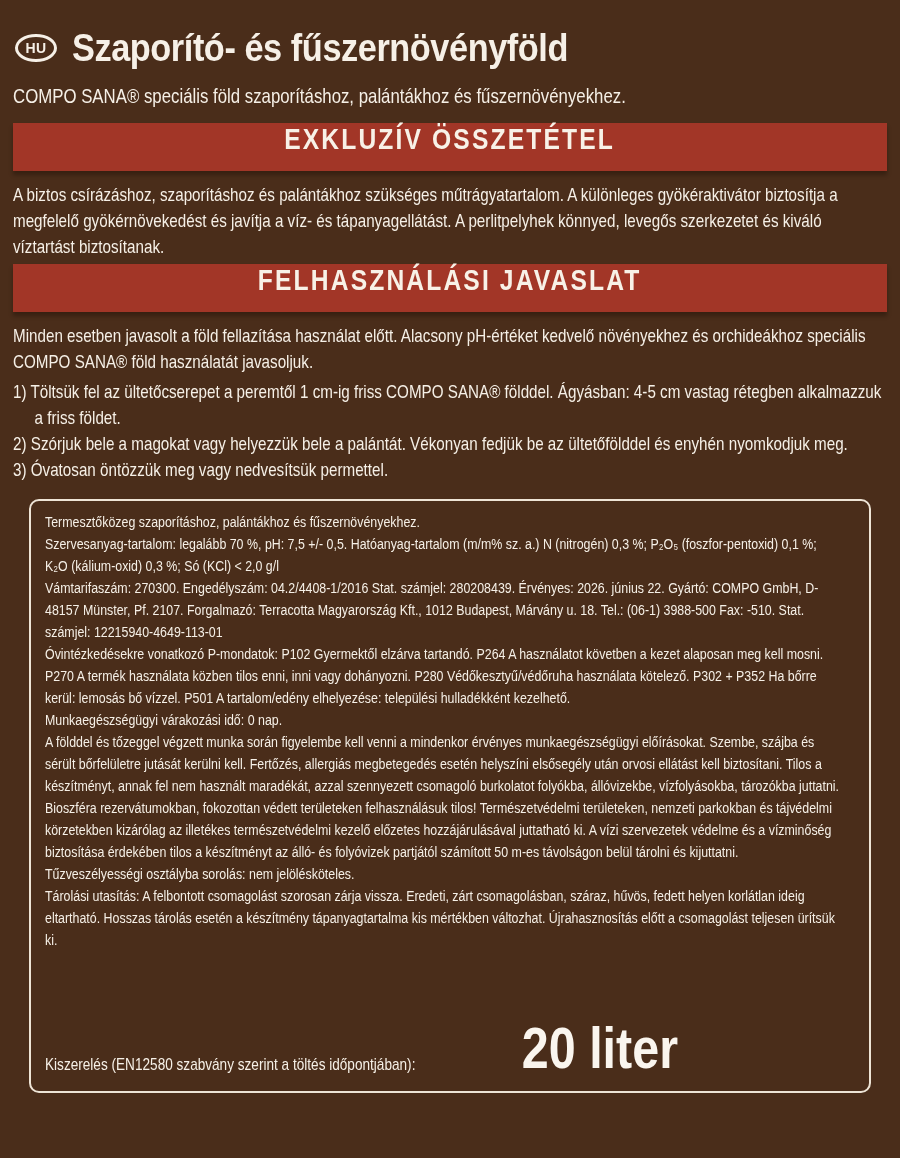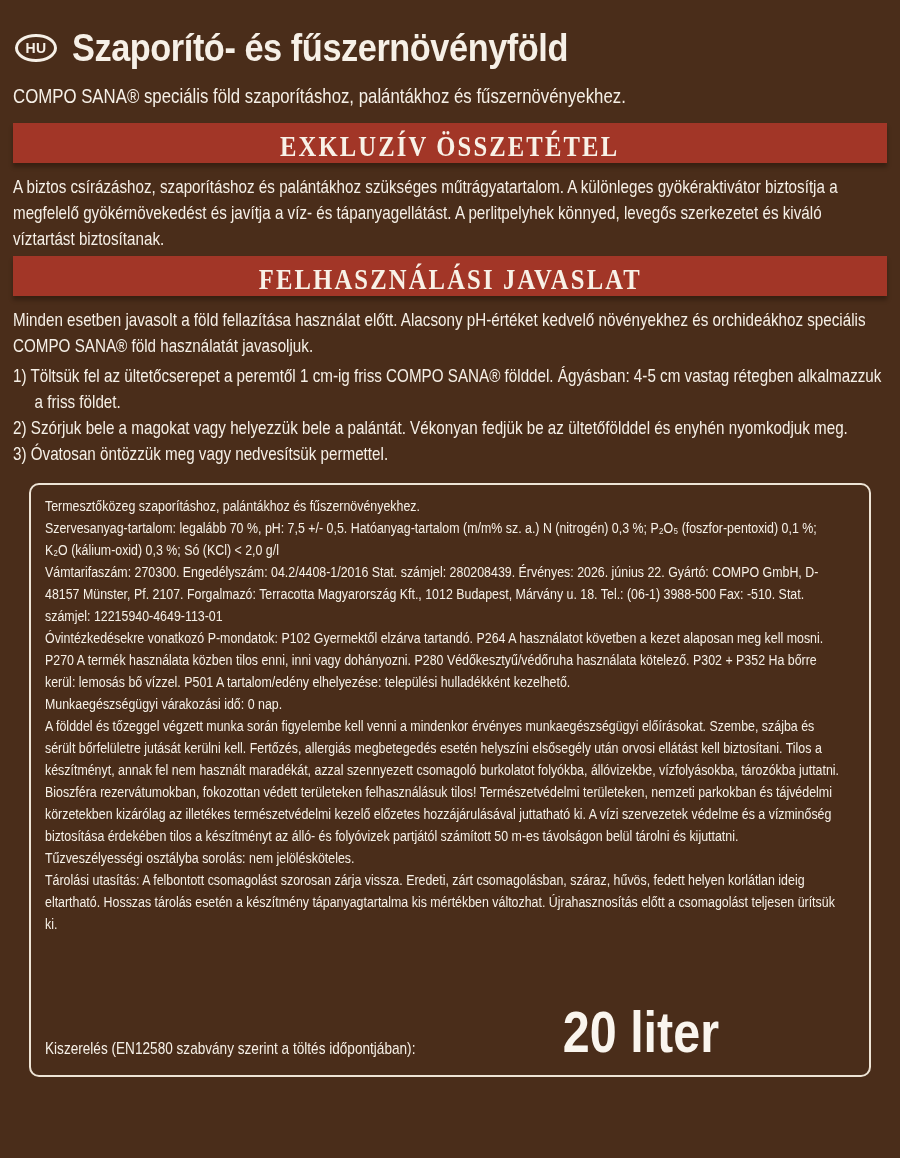--- a/index.html
+++ b/index.html
@@ -31,25 +31,24 @@
     font-weight: bold; font-size: 14px; letter-spacing: 0.5px;
   }
   .title {
     font-size: 39px; font-weight: bold; white-space: nowrap;
     transform: scaleX(0.88); transform-origin: 0 50%;
     letter-spacing: -0.5px;
   }
   .subtitle { margin-top: 14px; font-size: 21px; }
 
   .banner {
-    height: 40px;
+    height: 48px;
     background: #a23627;
-    display: flex; align-items: flex-end; justify-content: center;
+    display: flex; align-items: flex-start; justify-content: center;
     box-shadow: 0 4px 4px rgba(20,8,3,0.35);
-    font-family: Liberation Serif, serif;
   }
   .banner-1 { margin-top: 15px; }
   .banner-2 { margin-top: 4px; }
   .banner-text {
     font-size: 29px; font-weight: bold; letter-spacing: 2.5px;
     transform: scaleX(0.85); white-space: nowrap;
     color: #f8f1e7;
   }
   .body-text { margin-top: 11px; font-size: 19px; line-height: 26px; }
   .steps { margin-top: 4px; }
@@ -61,21 +60,20 @@
     border-radius: 10px;
     padding: 10px 28px 12px 14px;
     min-height: 594px;
     display: flex; flex-direction: column;
   }
   .fine { font-size: 15.5px; line-height: 22px; }
   .size-row {
     margin-top: auto;
     display: flex; align-items: flex-end;
     padding-bottom: 4px;
-    gap: 41px;
   }
   .pack-note { flex: 1 1 auto; font-size: 17px; line-height: 20px; }
   .pack-note-inner {
     display: inline-block; white-space: nowrap;
     transform: scaleX(0.8); transform-origin: 0 100%;
   }
   .volume {
     flex: 0 0 auto;
     font-size: 57px; font-weight: bold; line-height: 0.95;
     white-space: nowrap;

